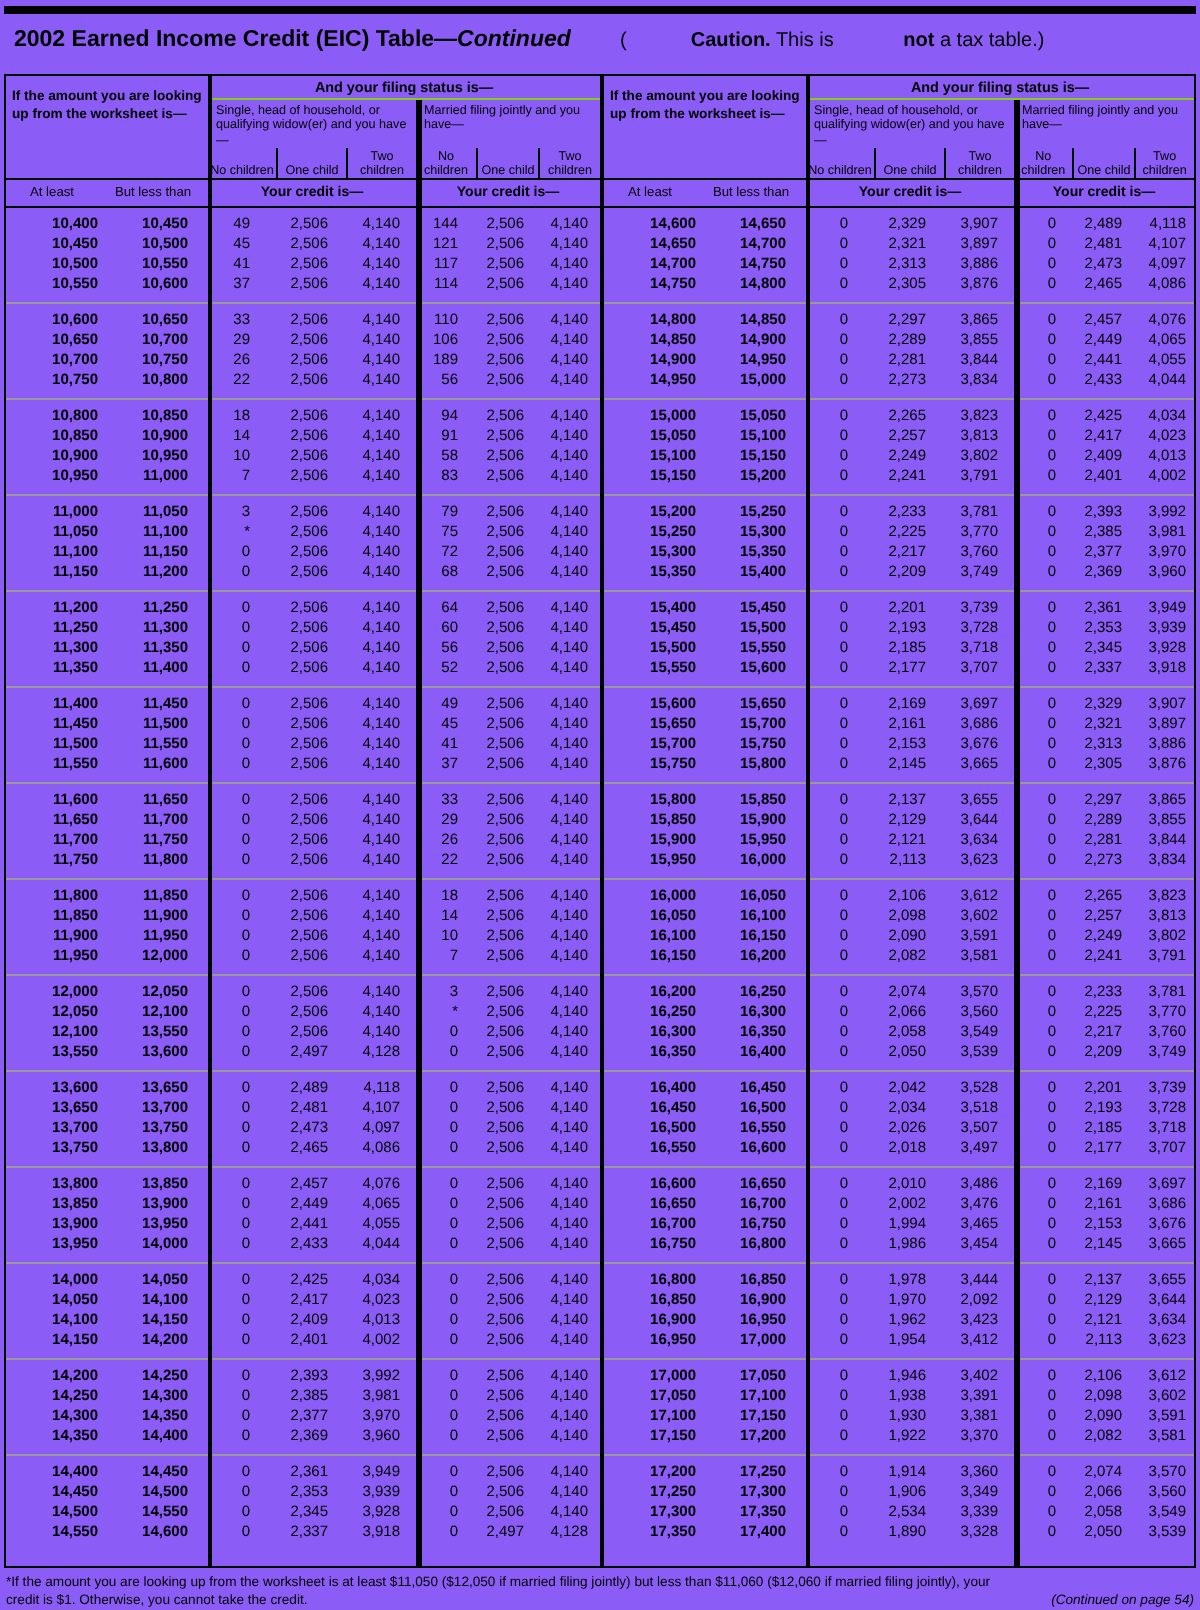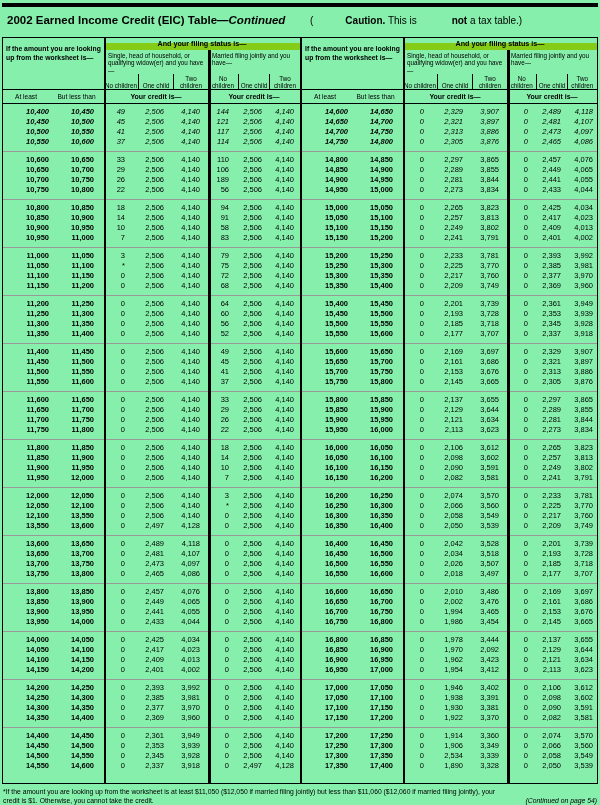--- a/index.html
+++ b/index.html
@@ -1,18 +1,18 @@
 <!DOCTYPE html>
 <html><head>
 <meta charset="utf-8">
 <style>
   * { margin:0; padding:0; box-sizing:border-box; }
   body { background:#e8e8e8; }
   .page {
-    width:600px; height:805px; background:#86efac; position:relative;
+    width:600px; height:805px; background:#8b5cf6; position:relative;
     font-family:"Liberation Sans", sans-serif; color:#000; overflow:hidden;
     margin:0 auto;
   }
   .toprule { position:absolute; top:3px; left:2px; right:2px; height:4px; background:#000; }
   .titlebar { position:absolute; top:14px; left:7px; right:4px; height:20px; }
   .title { font-size:11.5px; font-weight:bold; white-space:nowrap; }
   .t-cont { font-style:italic; }
   .caution { position:absolute; left:303px; top:1px; font-size:10px; white-space:nowrap; }
   .caution .b { font-weight:bold;margin-left:32px; }
 
@@ -25,39 +25,39 @@
 
   
   .vA { position:absolute; left:101px; top:0; bottom:0; width:1.5px; background:#000; z-index:2; }
   .vB { position:absolute; left:205px; top:12px; bottom:0; width:2.5px; background:#000; z-index:2; }
 
   
   .hdr { border-bottom:1.5px solid #000; }
   .hdr-top { display:flex; height:51px; }
   .h-amounts { width:101px; padding:7px 3px 0 3px; font-weight:bold; font-size:6.8px; line-height:1.3; }
   .h-right { flex:1; display:flex; flex-direction:column; }
-  .h-fs { height:12px; line-height:12px; text-align:center; font-weight:bold; font-size:7.2px; border-bottom:7px solid #84cc16; }
+  .h-fs { height:12px; line-height:12px; text-align:center; font-weight:bold; font-size:7.2px; border-bottom:1px solid #84cc16; }
   .h-secs { flex:1; display:flex; }
   .h-single { width:104px; display:flex; flex-direction:column; }
   .h-married { flex:1; display:flex; flex-direction:column; }
   .h-desc { font-size:6.3px; line-height:1.18; padding:2px 3px 0 4px; flex:1; }
   .h-sub { display:flex; height:16px; font-size:6.3px; line-height:1.05; text-align:center; }
   .h-sub span { flex:1; border-left:1px solid #000; display:flex; align-items:flex-end; justify-content:center; padding-bottom:1px; }
   .h-sub span:first-child { border-left:none; }
   .hdr-bottom { display:flex; height:14px; border-top:1px solid #000; align-items:center; font-size:6.6px; }
   .hb-amounts { width:101px; display:flex; }
   .hb-at { width:46px; text-align:center; }
   .hb-bl { flex:1; text-align:center; }
   .hb-credit1 { width:104px; text-align:center; font-weight:bold; font-size:7px; }
   .hb-credit2 { flex:1; text-align:center; font-weight:bold; font-size:7px; }
 
   
   .body { flex:1; position:relative; overflow:hidden; }
   .group { padding:3px 0 4px 0; border-top:1px solid #999; }
-  .group:first-child { border-top:none;font-style:italic; }
+  .group:first-child { border-top:none; }
   .row { display:flex; height:10px; line-height:10px; font-size:7.5px; }
   .cell { display:block; text-align:right; white-space:nowrap; }
   .c-amt { font-weight:bold; }
   .col0 { width:46px; }
   .col1 { width:51px; padding-right:6px; }
   .col2 { width:30px; padding-right:5px; }
   .col3 { width:37px; padding-right:3px; }
   .col4 { width:37px; padding-right:4px; }
   .col5 { width:28px; padding-right:3px; }
   .col6 { width:32px; padding-right:2px; }

